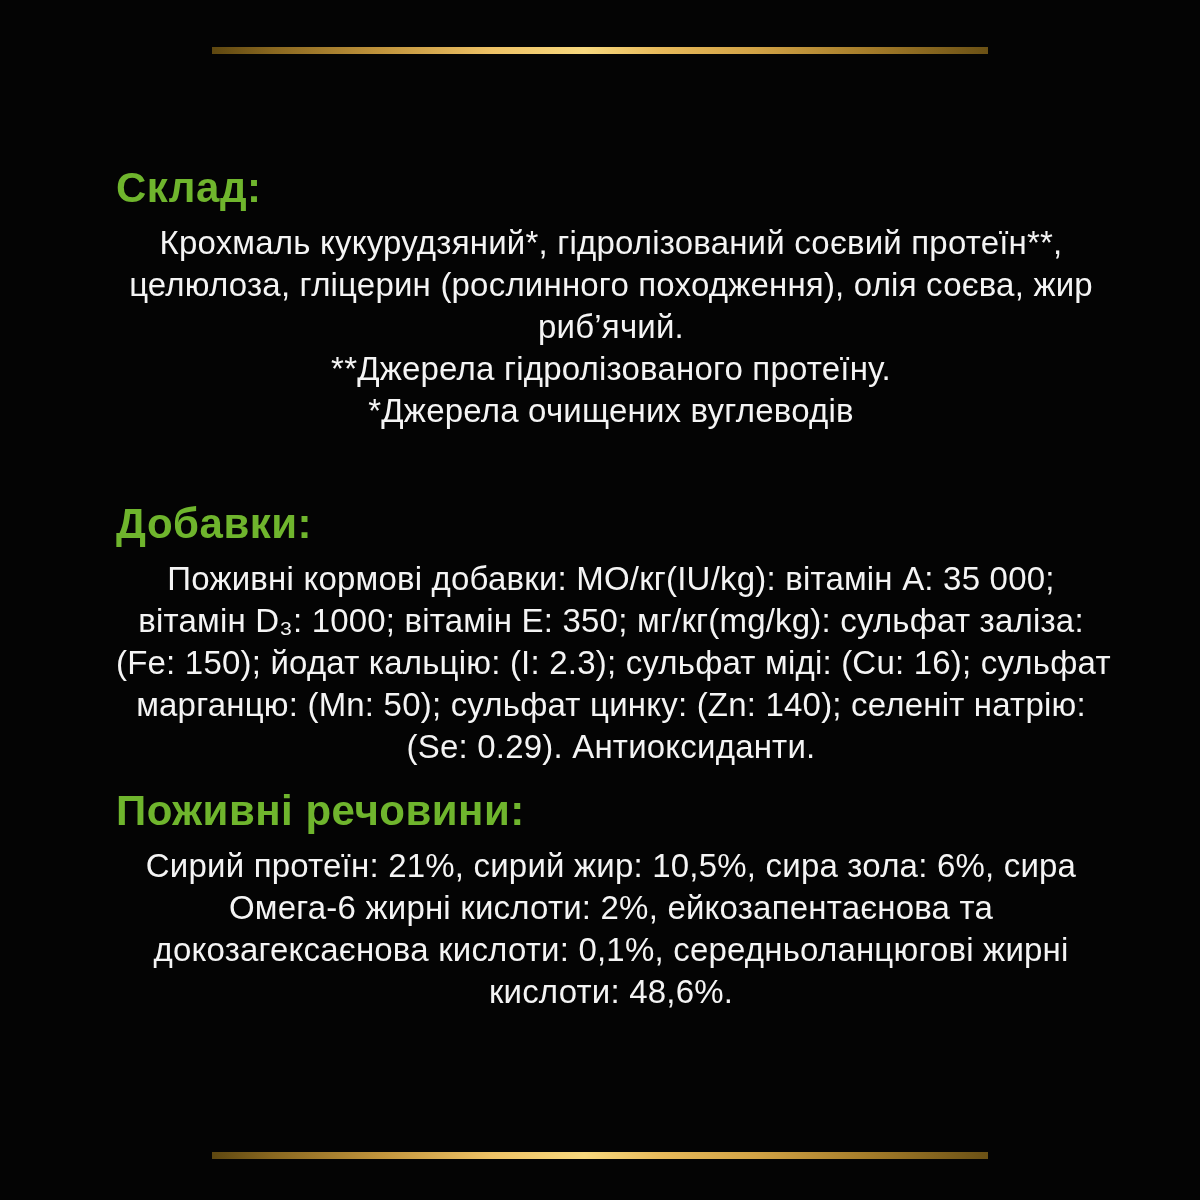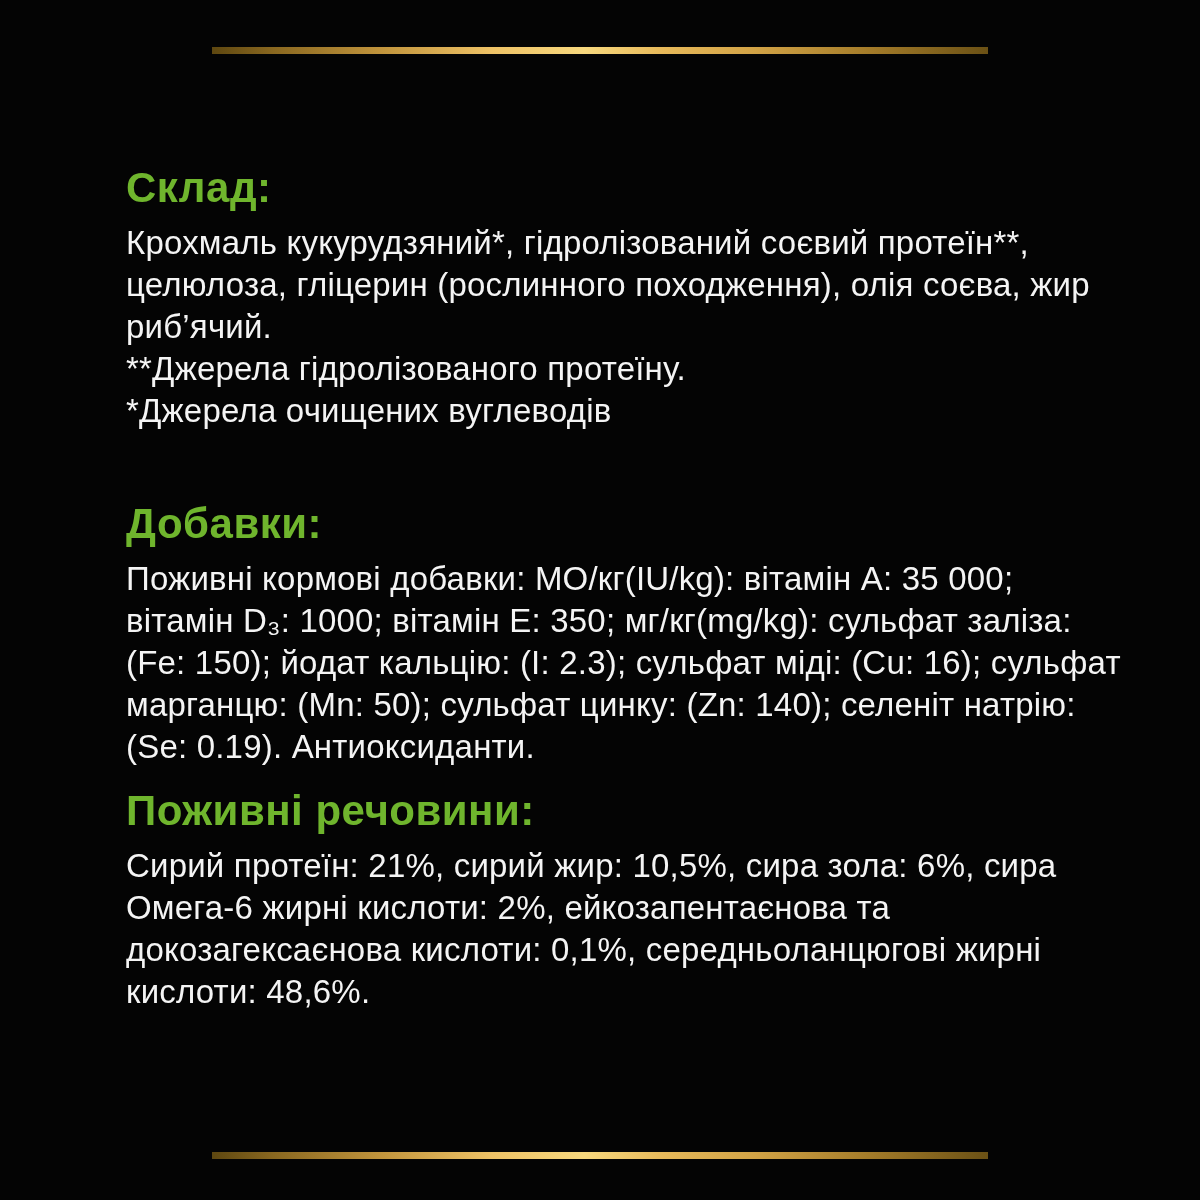--- a/index.html
+++ b/index.html
@@ -28,21 +28,21 @@
       #e7b95a 58%,
       #d2a346 70%,
       #a37b29 85%,
       #6b5115 100%);
   }
   .gold-bar.top { top: 47px; }
   .gold-bar.bottom { top: 1152px; }
 
   .section {
     position: absolute;
-    left: 126px;
+    left: 116px;
     width: 990px;
   }
   .section.s0 { top: 164px; }
   .section.s1 { top: 500px; }
   .section.s2 { top: 787px; }
 
   .section h2 {
     margin: 0 0 10px 0;
     font-size: 42px;
     line-height: 48px;
@@ -50,20 +50,21 @@
     color: #6fb52d;
     letter-spacing: 0.5px;
   }
   .lines .line {
     font-size: 33px;
     line-height: 42px;
     font-weight: 400;
     color: #f4f4f4;
     letter-spacing: 0.2px;
     white-space: nowrap;
+    text-align: center;
   }
 </style>
 </head>
 <body>
 
 <div class="gold-bar top"></div>
 
 <section class="section s0">
   <h2>Склад:</h2>
   <div class="lines">
@@ -75,21 +76,21 @@
     </div>
 </section>
 
 <section class="section s1">
   <h2>Добавки:</h2>
   <div class="lines">
       <div class="line">Поживні кормові добавки: МО/кг(IU/kg): вітамін A: 35 000;</div>
       <div class="line">вітамін D₃: 1000; вітамін E: 350; мг/кг(mg/kg): сульфат заліза:</div>
       <div class="line">(Fe: 150); йодат кальцію: (I: 2.3); сульфат міді: (Cu: 16); сульфат</div>
       <div class="line">марганцю: (Mn: 50); сульфат цинку: (Zn: 140); селеніт натрію:</div>
-      <div class="line">(Se: 0.19). Антиоксиданти.</div>
+      <div class="line">(Se: 0.29). Антиоксиданти.</div>
     </div>
 </section>
 
 <section class="section s2">
   <h2>Поживні речовини:</h2>
   <div class="lines">
       <div class="line">Сирий протеїн: 21%, сирий жир: 10,5%, сира зола: 6%, сира</div>
       <div class="line">Омега-6 жирні кислоти: 2%, ейкозапентаєнова та</div>
       <div class="line">докозагексаєнова кислоти: 0,1%, середньоланцюгові жирні</div>
       <div class="line">кислоти: 48,6%.</div>

